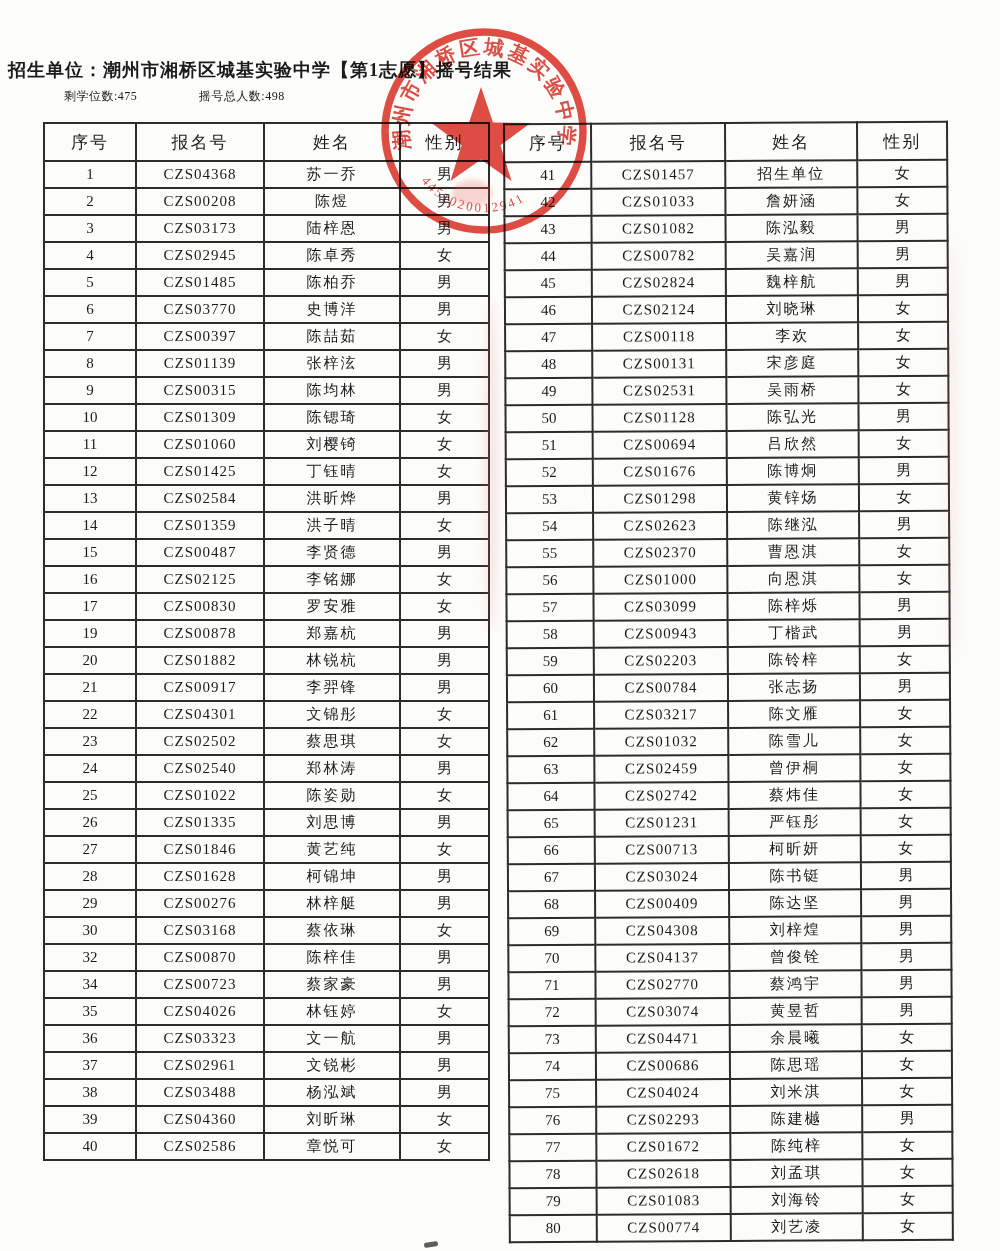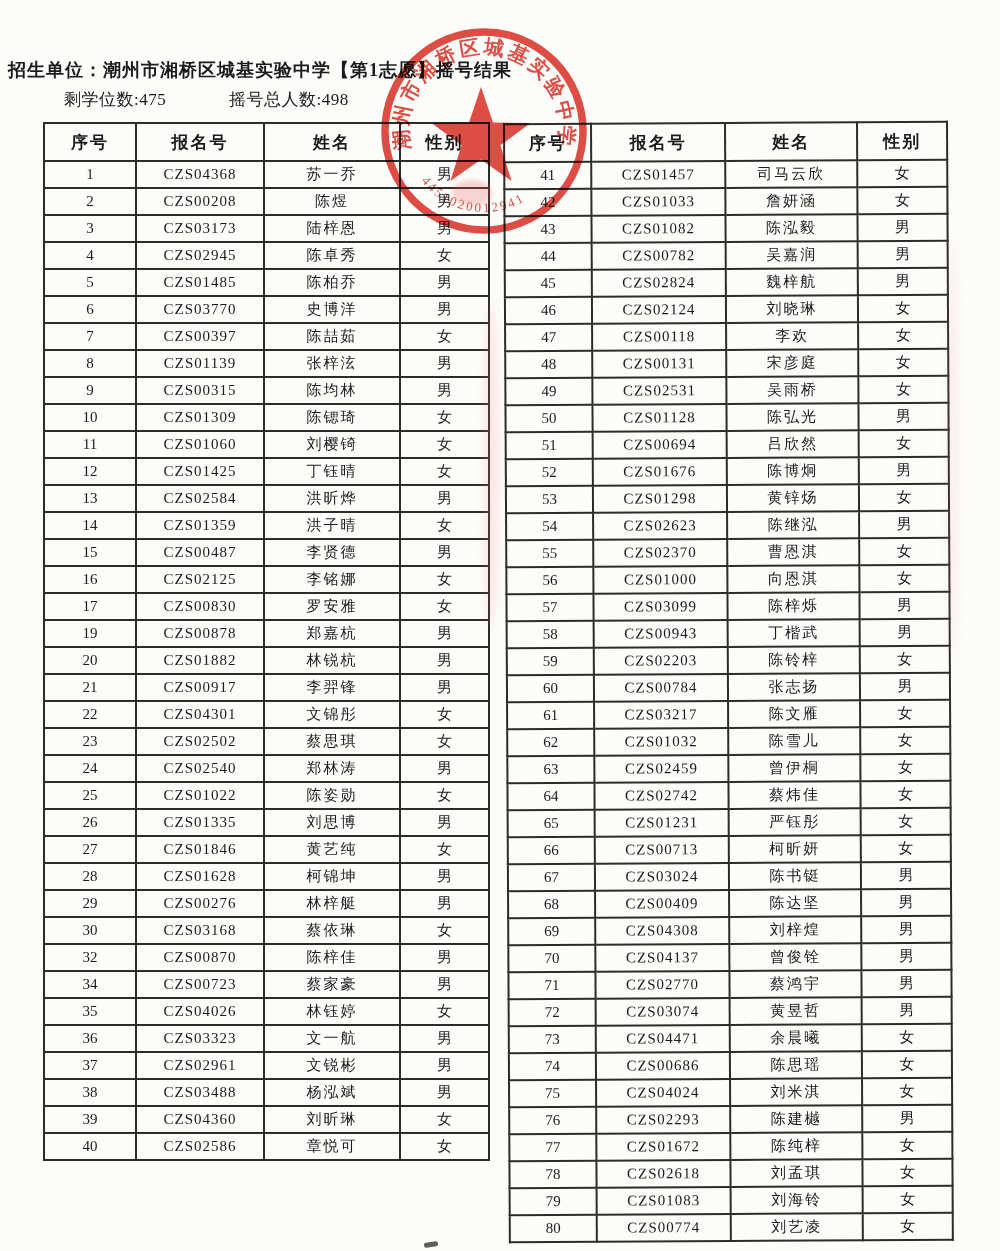--- a/index.html
+++ b/index.html
@@ -5,34 +5,34 @@
   html,body{margin:0;padding:0;background:#dcdcdc;}
   .page{
     position:relative;width:1000px;height:1251px;margin:0 auto;
     background:#fcfcfa;overflow:hidden;
     font-family:"Liberation Serif","DejaVu Serif",serif;color:#1b1b1b;
   }
   .title{
     position:absolute;top:50px;left:0;width:100%;margin:8px;
     text-align:left;font-size:18px;font-weight:bold;letter-spacing:1px;
   }
-  .stats{position:absolute;top:88px;left:64px;font-size:17px;letter-spacing:.5px;}
+  .stats{position:absolute;top:88px;left:64px;font-size:12px;letter-spacing:.5px;}
   .stats .stat{margin-right:58px;}
   table.roster{
     position:absolute;top:122px;border-collapse:collapse;table-layout:fixed;
     background:transparent;
   }
   .roster-left{left:43px;width:445px;}
   .roster-right{left:503px;width:443px;transform:rotate(-0.3deg);transform-origin:50% 0;}
   .roster th,.roster td{
     border:2px solid #2e2c2a;text-align:center;padding:0;
     white-space:nowrap;overflow:hidden;
   }
   .roster thead tr{height:38px;}
-  .roster thead th{font-size:17px;font-weight:bold;letter-spacing:2px;}
+  .roster thead th{font-size:17px;font-weight:normal;letter-spacing:2px;}
   .roster tbody tr{height:27px;}
   .roster tbody td{font-size:15px;line-height:1;}
   .roster td.c-regno{letter-spacing:1px;}
   .roster td.c-name{letter-spacing:2px;}
   .roster td.c-gender,.roster td.c-seq{letter-spacing:0;}
   
   .stamp{
     position:absolute;left:373px;top:20px;width:222px;height:222px;
     mix-blend-mode:multiply;opacity:.88;pointer-events:none;
   }
@@ -316,21 +316,21 @@
           <th>序号</th>
           <th>报名号</th>
           <th>姓名</th>
           <th>性别</th>
         </tr>
       </thead>
     <tbody>
         <tr>
           <td class="c-seq">41</td>
           <td class="c-regno">CZS01457</td>
-          <td class="c-name">司马云欣</td>
+          <td class="c-name">招生单位</td>
           <td class="c-gender">女</td>
         </tr>
         <tr>
           <td class="c-seq">42</td>
           <td class="c-regno">CZS01033</td>
           <td class="c-name">詹妍涵</td>
           <td class="c-gender">女</td>
         </tr>
         <tr>
           <td class="c-seq">43</td>

